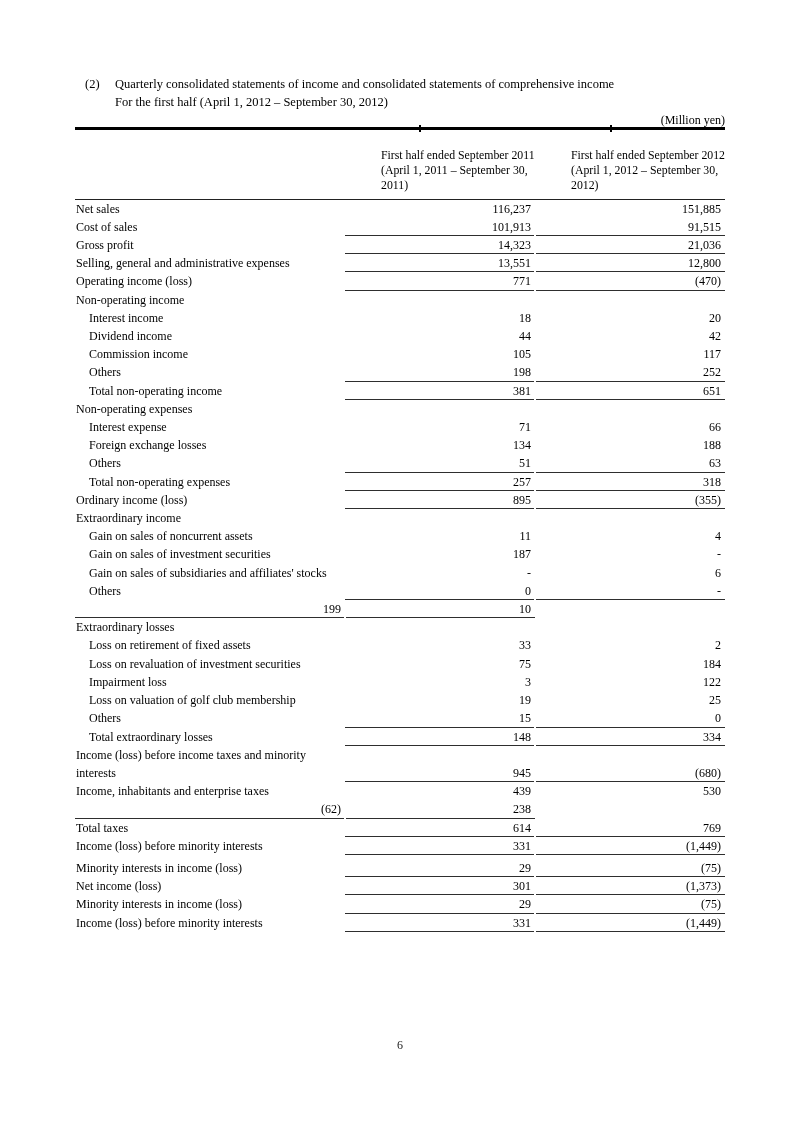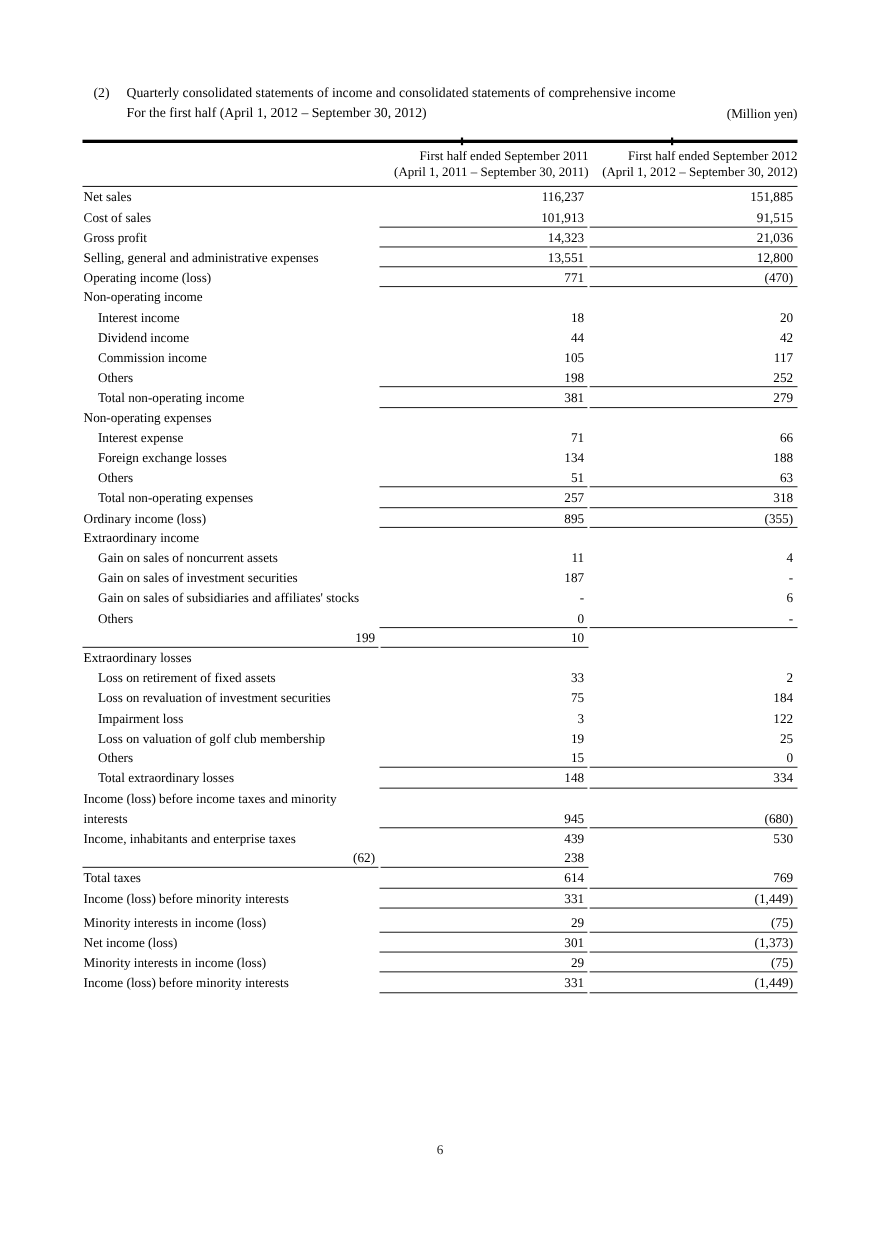--- a/index.html
+++ b/index.html
@@ -13,40 +13,41 @@
     overflow:hidden;
   }
   
   .heading {
     position:absolute; left:85px; top:76px;
     display:flex;
     font-size:12.5px; line-height:17.5px;
   }
   .heading .idx { width:30px; flex:0 0 30px; }
   .unit-note {
-    position:absolute; right:75px; top:96px;
+    position:absolute; right:75px; top:113px;
     font-size:12px;
   }
   
   .fintable {
     position:absolute; left:75px; top:127px; width:650px;
     border-top:3px solid #000;
   }
   .tick {
     position:absolute; top:-5px; width:2px; height:7px; background:#000;
   }
   .tick.t1 { left:344px; }
   .tick.t2 { left:535px; }
   .header-row {
     display:grid; grid-template-columns:270px 190px 190px;
     border-bottom:1px solid #222;
   }
   .col-head {
-    text-align:right; font-size:11.8px; line-height:15.2px;
-    padding:4px 0 5px 0;
+    text-align:left; font-size:11.8px; line-height:15.2px;
+    padding:18px 0 5px 0;
+    margin-left:36px;
   }
   .trow {
     display:grid; grid-template-columns:270px 190px 190px;
   }
   .trow.gap-before { margin-top:4px; }
   .cell-label {
     font-size:12px; line-height:18.2px; padding-left:1px;
   }
   .cell-label.indent { padding-left:14px;font-family:Liberation Serif, serif; }
   .cell-val {
@@ -154,21 +155,21 @@
 
   <div class="trow">
     <div class="cell-label indent">Others</div>
     <div class="cell-val v1 ul">198</div>
     <div class="cell-val v2 ul">252</div>
   </div>
 
   <div class="trow">
     <div class="cell-label indent">Total non-operating income</div>
     <div class="cell-val v1 ul">381</div>
-    <div class="cell-val v2 ul">279</div>
+    <div class="cell-val v2 ul">651</div>
   </div>
 
   <div class="trow">
     <div class="cell-label">Non-operating expenses</div>
     <div class="cell-val v1"></div>
     <div class="cell-val v2"></div>
   </div>
 
   <div class="trow">
     <div class="cell-label indent">Interest expense</div>

